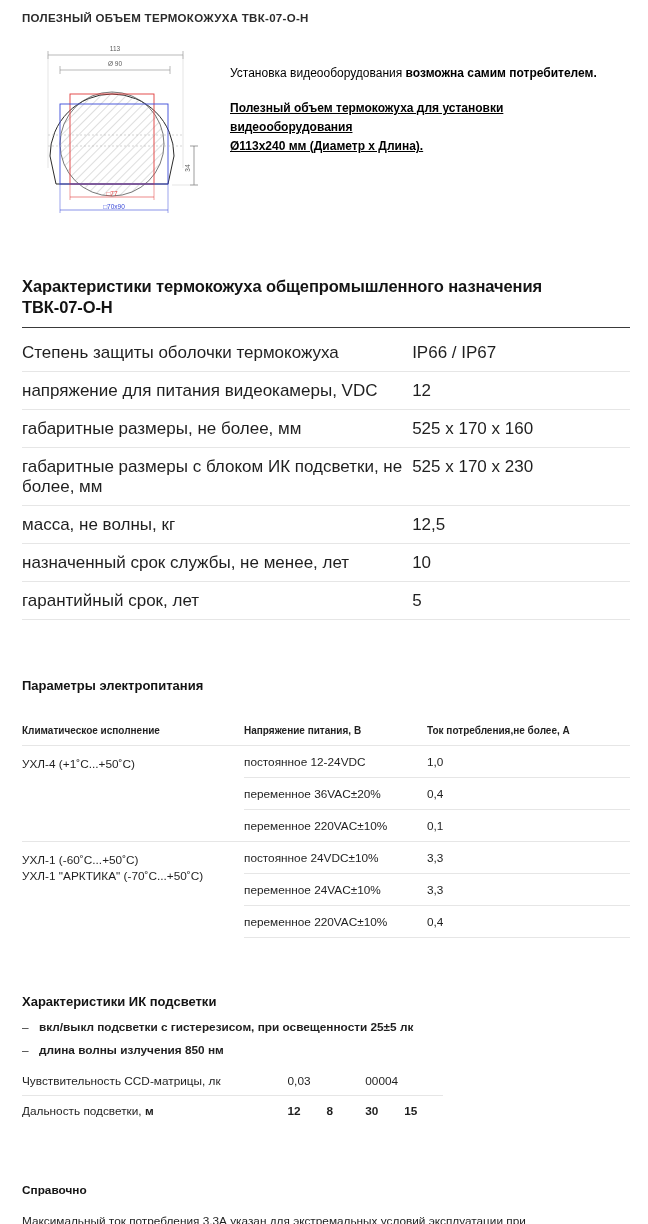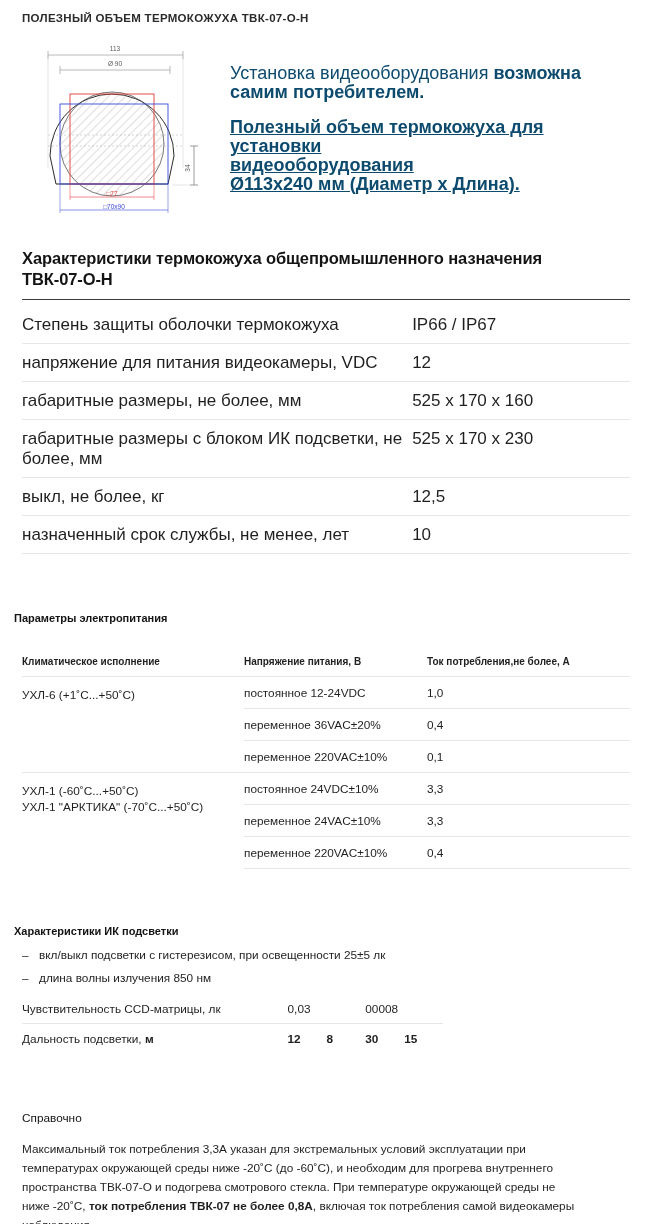--- a/index.html
+++ b/index.html
@@ -35,47 +35,47 @@
   .hero-figure {
     width: 190px;
     flex: 0 0 190px;
     height: 178px;
     position: relative;
   }
   .hero-text {
     flex: 1 1 auto;
     padding-left: 18px;
     padding-top: 26px;
-    font-size: 18px;
+    font-size: 12px;
     line-height: 19px;
-    color: #0c4a6e;
+    color: #000000;
   }
   .hero-text p { margin: 0 0 16px 0; }
   .hero-text p.last { margin-bottom: 0; text-decoration: underline; }
   .b { font-weight: bold; }
 
   
   .sec-title-big {
     font-size: 16.5px;
     font-weight: bold;
     line-height: 21px;
     color: #141414;
-    margin: 32px 20px 0 22px;
+    margin: 60px 20px 0 22px;
     letter-spacing: -0.1px;
   }
   .rule-dark {
     height: 1px;
     background: #3a3a3a;
     margin: 9px 18px 0 22px;
   }
   .sec-title-small {
-    font-size: 11px;
+    font-size: 13px;
     font-weight: bold;
     color: #141414;
-    margin: 0 14px;
+    margin: 0 22px;
   }
 
   
   table { border-collapse: collapse; width: 100%; }
   .tbl-wrap { margin: 0 18px 0 22px; }
   .spec-table { font-size: 17px; color: #1f1f1f; }
   .spec-table td {
     padding: 9px 0 8px 0;
     border-bottom: 1px solid #e6e6e6;
     vertical-align: top;
@@ -107,41 +107,41 @@
   }
   .pwr-table .grp-top td { border-top: 1px solid #e6e6e6; }
   .col-clim { width: 222px; }
   .col-volt { width: 183px; }
   .col-cur  { width: 203px; }
 
   
   .ir-list { margin: 11px 22px 0 22px; font-size: 11.8px; color: #1f1f1f; }
   .ir-list .row { display: flex; margin-bottom: 9px; }
   .ir-list .dash { width: 17px; flex: 0 0 17px; color: #1f1f1f; }
-  .ir-list .txt { flex: 1 1 auto; }
+  .ir-list .txt { flex: 1 1 auto; font-weight: bold; }
 
   
   .ir-table { font-size: 11.8px; color: #1f1f1f; margin: 4px 0 0 0; }
   .ir-table td {
     padding: 8px 0 7px 0;
     border-bottom: 1px solid #e6e6e6;
     vertical-align: top;
   }
   .ir-table tr:last-child td { border-bottom: none; }
   .ir-table .ir-name { width: 246px; }
   .ir-table .ir-c { width: 36px; text-align: left; }
   .ir-table .ir-span { width: 72px; text-align: left; }
   .ir-table .bold-row td { font-weight: bold; }
   .ir-table .bold-row .ir-name { font-weight: 400; }
   .ir-table .bold-row .ir-name .unit { font-weight: bold; }
   .ir-tbl-wrap { margin: 8px 205px 0 22px; }
 
   
   .ref-block { margin: 0 22px; }
-  .ref-title { font-size: 11.8px; font-weight: normal; color: #141414; }
+  .ref-title { font-size: 11.8px; font-weight: bold; color: #141414; }
   .ref-body {
     font-size: 11.8px;
     line-height: 19px;
     color: #1f1f1f;
     margin-top: 15px;
     width: 560px;
   }
 
   
   .dwg { position: absolute; left: 0; top: 0; }
@@ -229,47 +229,51 @@
         </tr>
         <tr>
           <td class="c-label">габаритные размеры, не более, мм</td>
           <td class="c-value">525 x 170 x 160</td>
         </tr>
         <tr>
           <td class="c-label">габаритные размеры с блоком ИК подсветки, не более, мм</td>
           <td class="c-value">525 x 170 x 230</td>
         </tr>
         <tr>
-          <td class="c-label">выкл, не более, кг</td>
+          <td class="c-label">масса, не волны, кг</td>
           <td class="c-value">12,5</td>
         </tr>
         <tr>
           <td class="c-label">назначенный срок службы, не менее, лет</td>
           <td class="c-value">10</td>
+        </tr>
+        <tr>
+          <td class="c-label">гарантийный срок, лет</td>
+          <td class="c-value">5</td>
         </tr>
       </tbody>
     </table>
   </div>
 
   <div class="sec-title-small" style="margin-top:58px;">Параметры электропитания</div>
 
   <div class="tbl-wrap" style="margin-top:32px;">
     <table class="pwr-table">
       <thead>
         <tr>
           <th class="col-clim">Климатическое исполнение</th>
           <th class="col-volt">Напряжение питания, В</th>
           <th class="col-cur">Ток потребления,не более, А</th>
         </tr>
       </thead>
       <tbody>
 
         <tr>
           <td class="clim" rowspan="3">
-            <span>УХЛ-6 (+1˚С...+50˚С)</span>
+            <span>УХЛ-4 (+1˚С...+50˚С)</span>
           </td>
           <td>постоянное 12-24VDC</td>
           <td>1,0</td>
         </tr>
         <tr>
           <td>переменное 36VAC±20%</td>
           <td>0,4</td>
         </tr>
         <tr>
           <td>переменное 220VAC±10%</td>
@@ -308,21 +312,21 @@
       <span class="txt">длина волны излучения 850 нм</span>
     </div>
   </div>
 
   <div class="ir-tbl-wrap">
     <table class="ir-table">
       <tbody>
         <tr>
           <td class="ir-name">Чувствительность CCD-матрицы, лк</td>
           <td class="ir-span" colspan="2">0,03</td>
-          <td class="ir-span" colspan="2">00008</td>
+          <td class="ir-span" colspan="2">00004</td>
         </tr>
         <tr class="bold-row">
           <td class="ir-name"><span>Дальность подсветки, </span><span class="unit">м</span></td>
           <td class="ir-c">12</td>
           <td class="ir-c">8</td>
           <td class="ir-c">30</td>
           <td class="ir-c">15</td>
         </tr>
       </tbody>
     </table>

